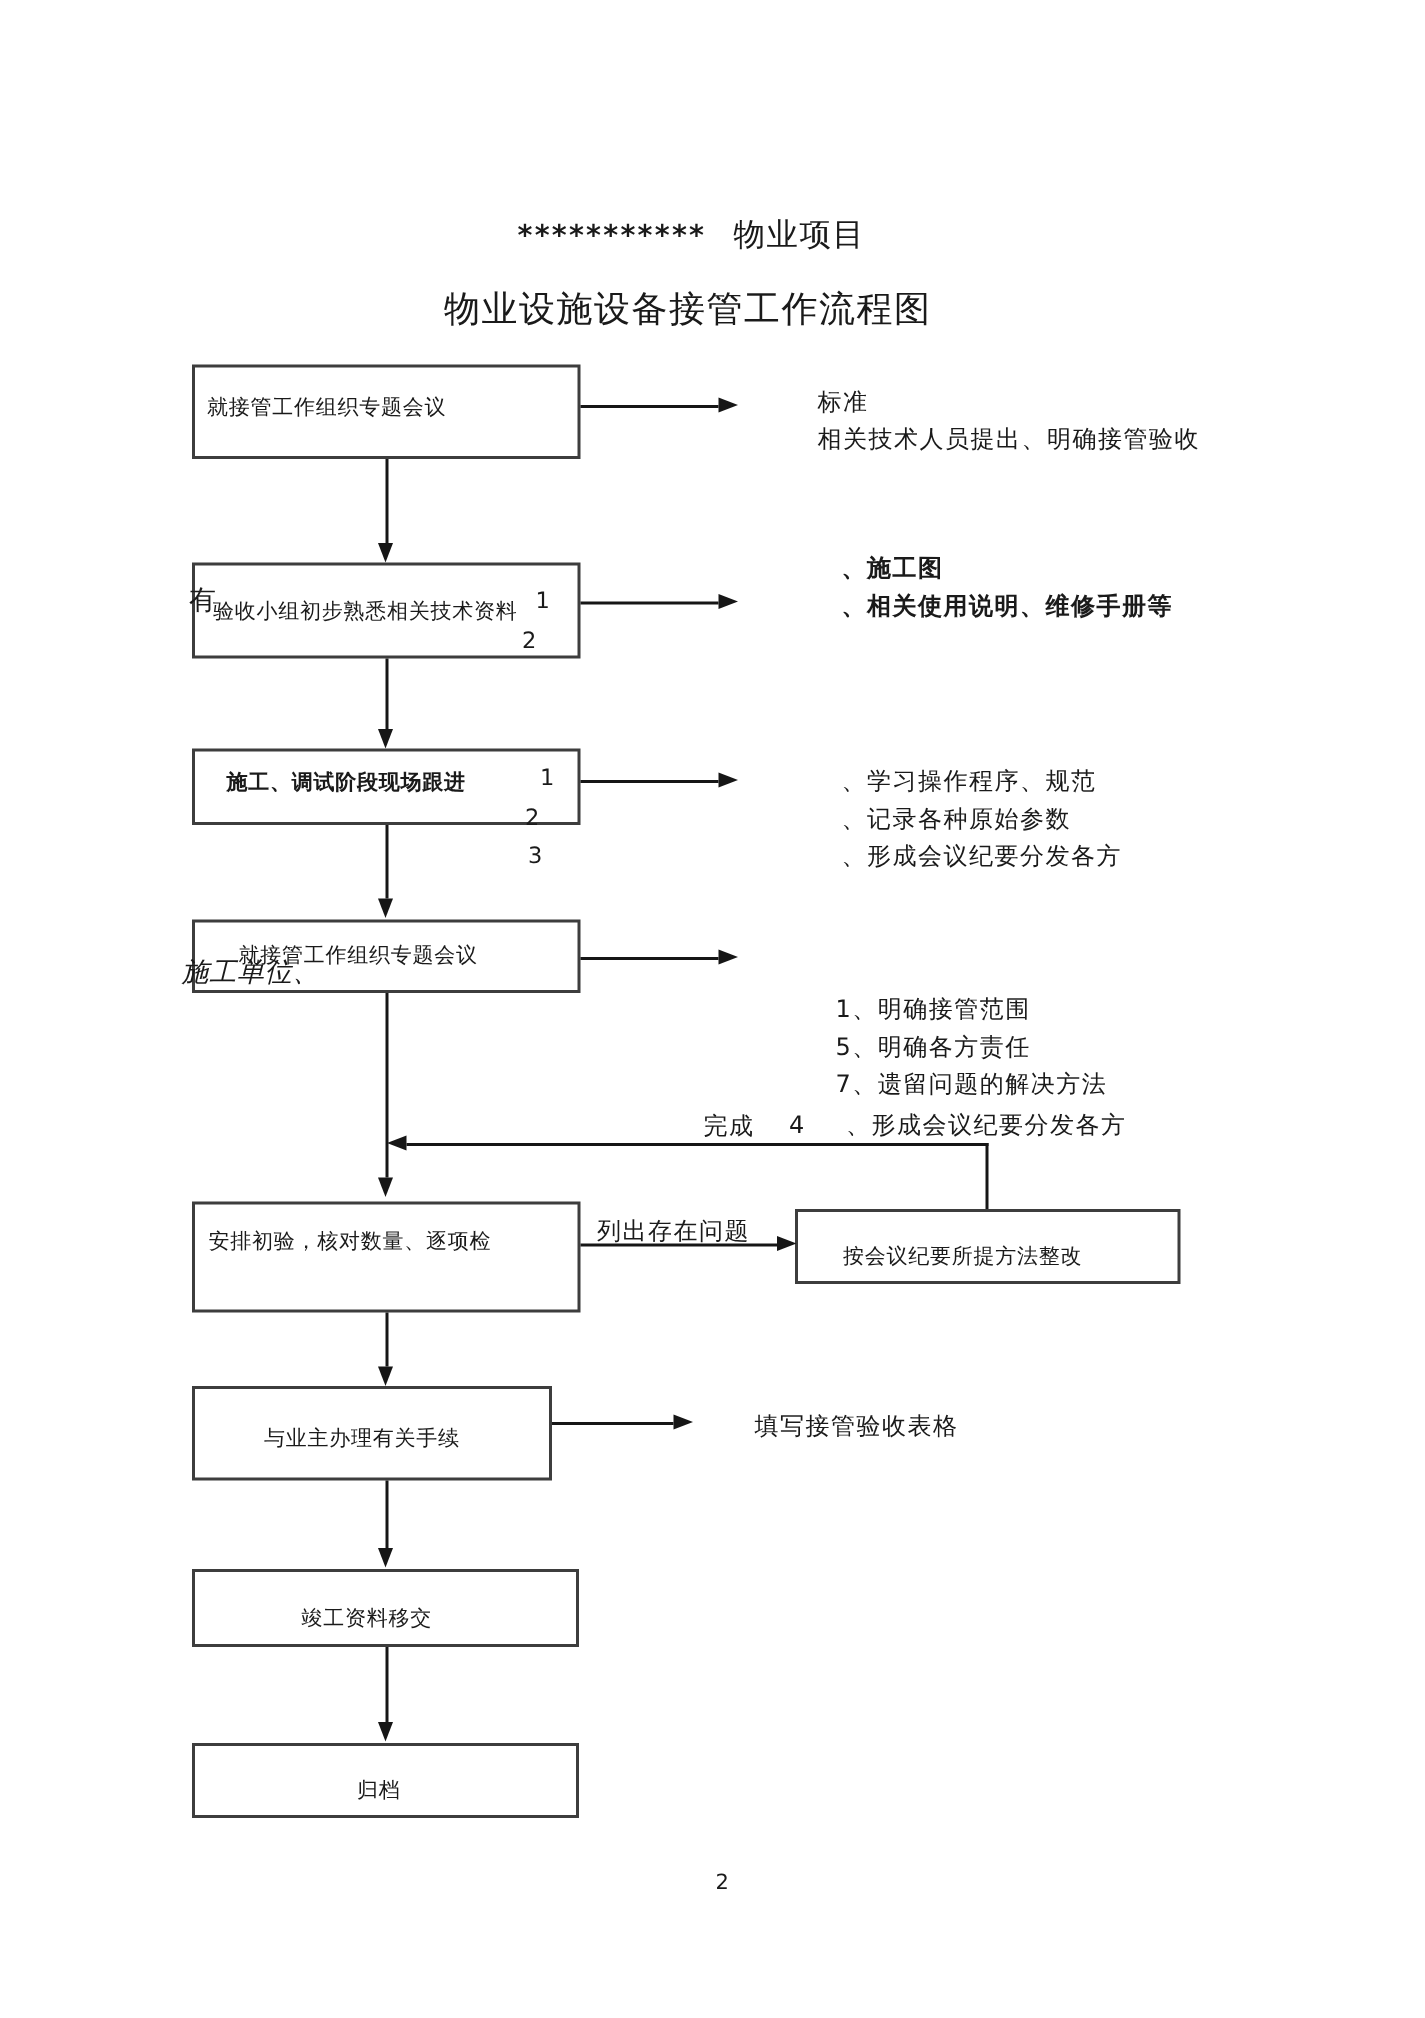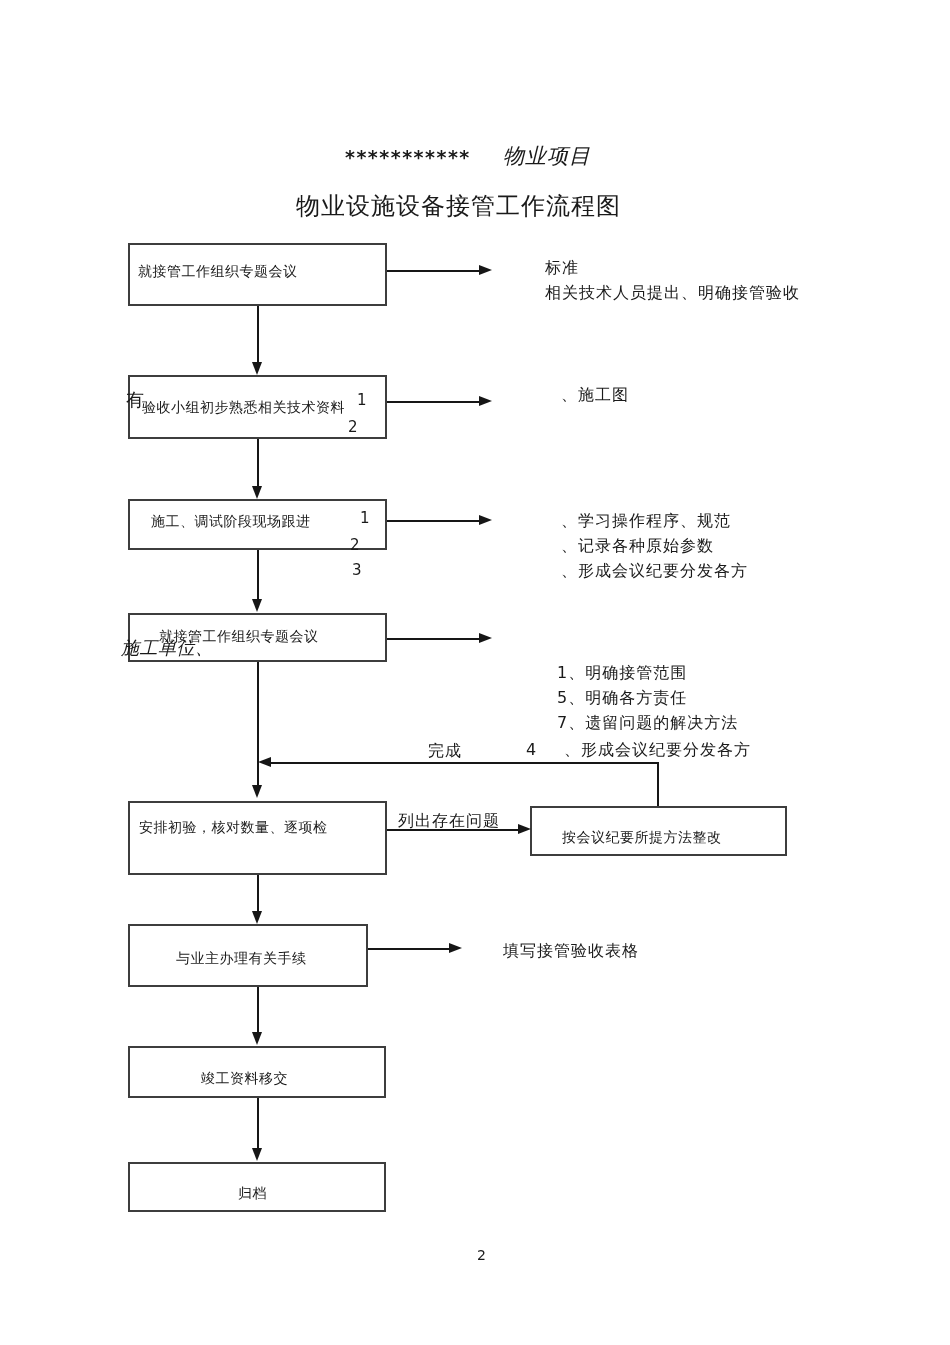--- a/index.html
+++ b/index.html
@@ -21,39 +21,39 @@
   .title1 { font-size:21px; letter-spacing:1px; }
   .title2 { font-size:24px; letter-spacing:1px; }
   .pagenum { font-size:14px; }
 </style>
 </head>
 <body>
 
 <div class="page">
 
   <div class="abs stars" style="left:345px; top:146px;">***********</div>
-  <div class="abs title1" style="left:503px; top:142px;font-style:italic;">物业项目</div>
+  <div class="abs title1" style="left:489px; top:142px;">物业项目</div>
   <div class="abs title2" style="left:296px; top:190px;">物业设施设备接管工作流程图</div>
 
   <div class="box" style="left:128px; top:243px; width:259px; height:63px;"></div>
   <div class="box" style="left:128px; top:375px; width:259px; height:64px;"></div>
   <div class="box" style="left:128px; top:499px; width:259px; height:51px;"></div>
   <div class="box" style="left:128px; top:613px; width:259px; height:49px;"></div>
   <div class="box" style="left:128px; top:801px; width:259px; height:74px;"></div>
   <div class="box" style="left:530px; top:806px; width:257px; height:50px;"></div>
   <div class="box" style="left:128px; top:924px; width:240px; height:63px;"></div>
   <div class="box" style="left:128px; top:1046px; width:258px; height:52px;"></div>
   <div class="box" style="left:128px; top:1162px; width:258px; height:50px;"></div>
 
   <div class="abs boxlabel" style="left:138px; top:263px;">就接管工作组织专题会议</div>
   <div class="abs boxlabel" style="left:142px; top:399px;">验收小组初步熟悉相关技术资料</div>
   <div class="abs overlaytext" style="left:126px; top:388px;">有</div>
   <div class="abs numlabel" style="left:357px; top:391px;">1</div>
   <div class="abs numlabel" style="left:348px; top:418px;">2</div>
-  <div class="abs boxlabel" style="left:151px; top:513px;">施工、调试阶段现场跟进</div>
+  <div class="abs boxlabel" style="left:151px; top:513px;font-weight:bold;">施工、调试阶段现场跟进</div>
   <div class="abs numlabel" style="left:360px; top:509px;">1</div>
   <div class="abs numlabel" style="left:350px; top:536px;">2</div>
   <div class="abs numlabel" style="left:352px; top:561px;">3</div>
   <div class="abs boxlabel" style="left:159px; top:628px;">就接管工作组织专题会议</div>
   <div class="abs overlaytext" style="left:121px; top:636px;font-style:italic;">施工单位、</div>
   <div class="abs boxlabel" style="left:139px; top:819px;">安排初验，核对数量、逐项检</div>
   <div class="abs boxlabel" style="left:562px; top:829px;">按会议纪要所提方法整改</div>
   <div class="abs boxlabel" style="left:176px; top:950px;">与业主办理有关手续</div>
   <div class="abs boxlabel" style="left:201px; top:1070px;">竣工资料移交</div>
   <div class="abs boxlabel" style="left:238px; top:1185px;">归档</div>
@@ -88,39 +88,40 @@
 
   <div class="hl" style="left:271px; top:762px; width:388px;"></div>
   <div class="ah-l" style="left:258px; top:757px;"></div>
   <div class="vl" style="left:657px; top:762px; height:44px;"></div>
 
   <div class="abs note" style="left:545px; top:255px;">
     <div>标准</div>
     <div>相关技术人员提出、明确接管验收</div>
   </div>
 
-  <div class="abs note" style="left:561px; top:382px;">
+  <div class="abs note" style="left:561px; top:366px;font-weight:bold;">
     <div>、施工图</div>
+    <div>、相关使用说明、维修手册等</div>
   </div>
 
   <div class="abs note" style="left:561px; top:508px;">
     <div>、学习操作程序、规范</div>
     <div>、记录各种原始参数</div>
     <div>、形成会议纪要分发各方</div>
   </div>
 
 
   <div class="abs note" style="left:557px; top:660px;">
     <div>1、明确接管范围</div>
     <div>5、明确各方责任</div>
     <div>7、遗留问题的解决方法</div>
   </div>
 
   <div class="abs note" style="left:526px; top:737px;">4</div>
   <div class="abs note" style="left:564px; top:737px;">、形成会议纪要分发各方</div>
-  <div class="abs note" style="left:428px; top:738px;">完成</div>
+  <div class="abs note" style="left:469px; top:738px;">完成</div>
 
   <div class="abs note" style="left:398px; top:808px;">列出存在问题</div>
   <div class="abs note" style="left:503px; top:938px;">填写接管验收表格</div>
 
   <div class="abs pagenum" style="left:477px; top:1247px;">2</div>
 
 </div>
 
 </body></html>

